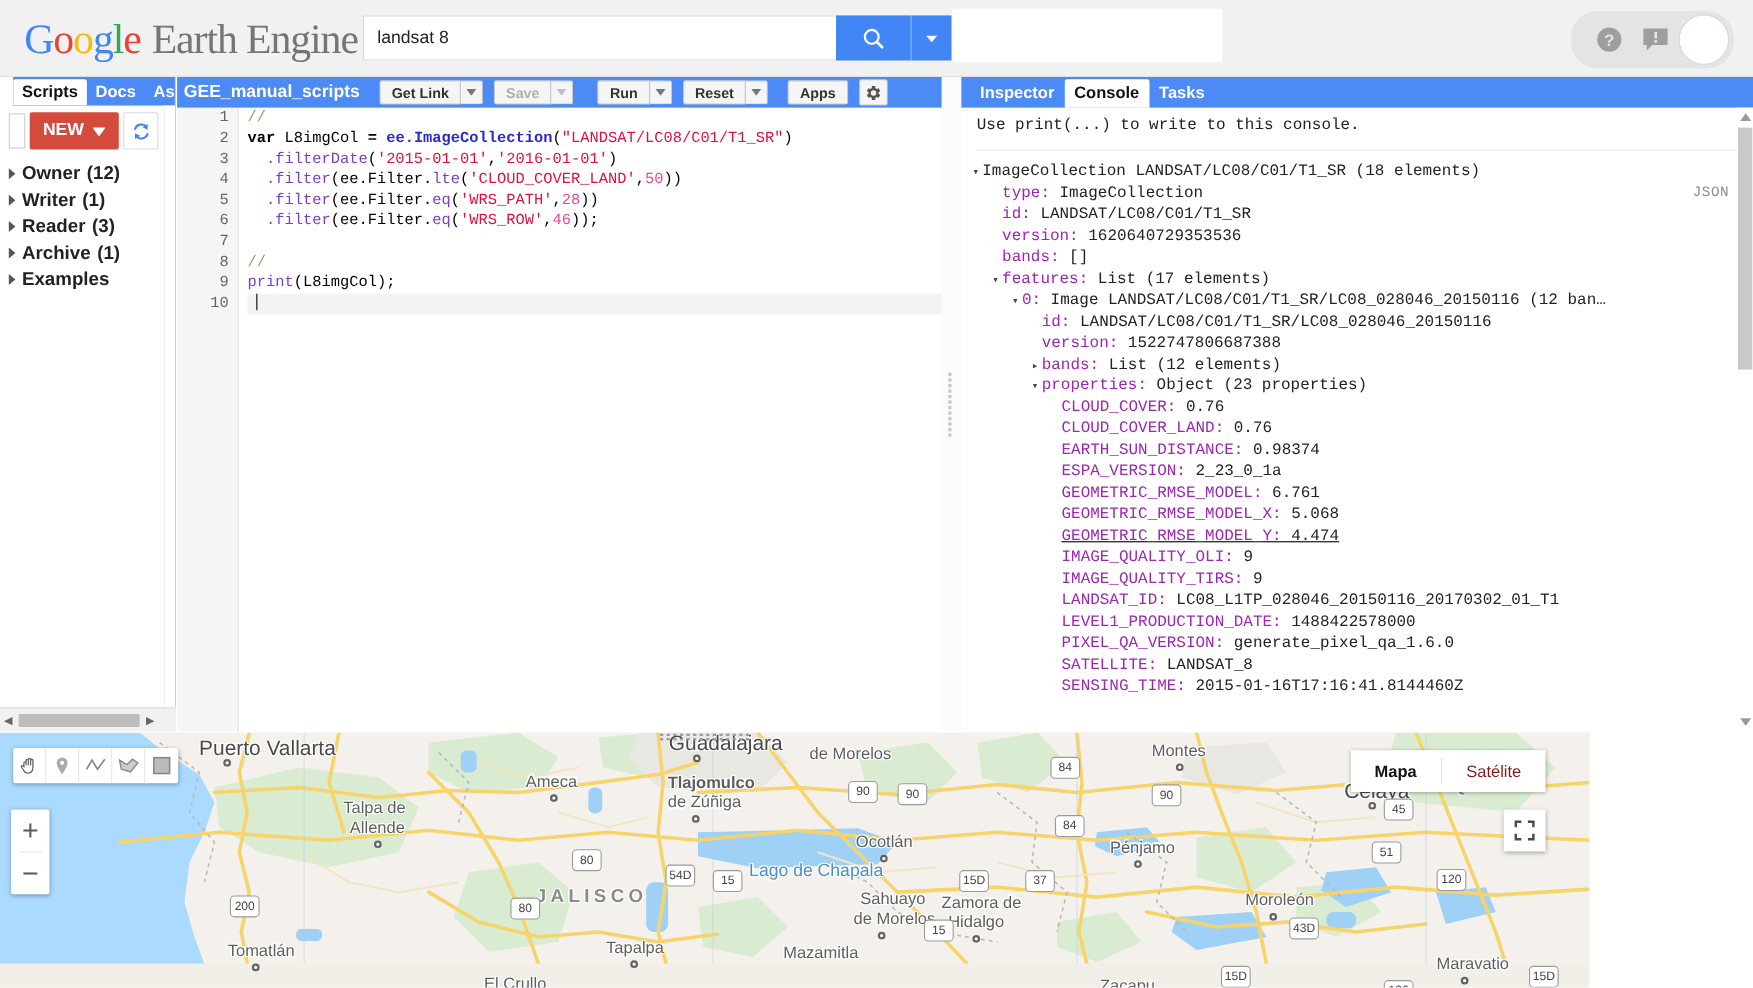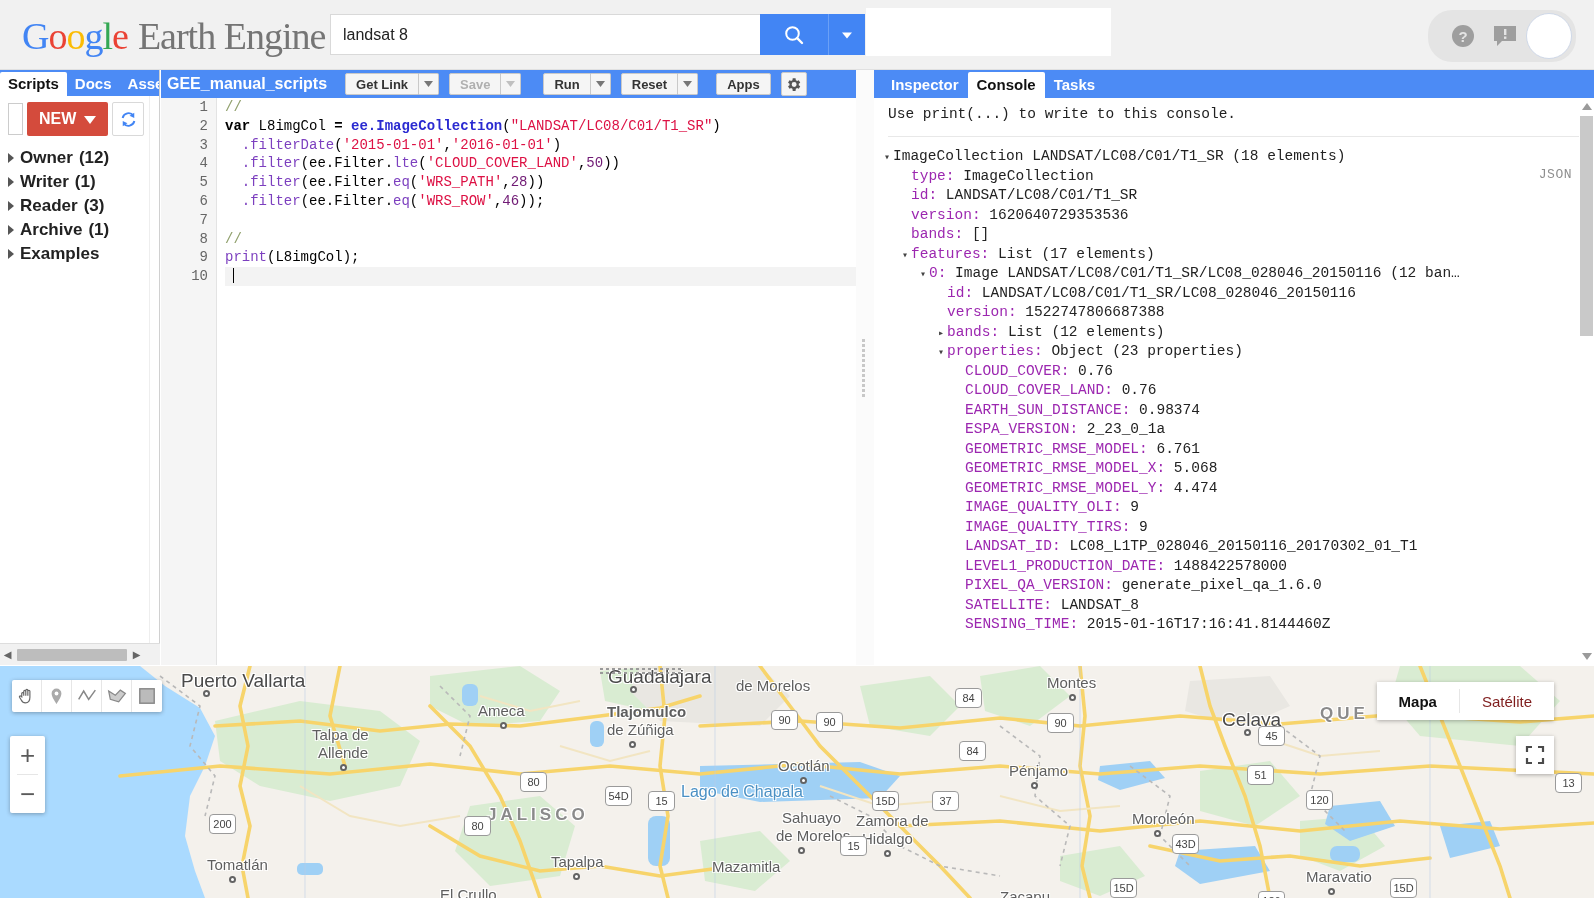--- a/index.html
+++ b/index.html
@@ -70,20 +70,21 @@
   }
 
   
   #sidebar {
     position: absolute; left: 0; top: 70px; width: 160px; height: 595px;
     background: #fff; border-right: 1px solid #d0d0d0;
   }
   #side-tabs {
     height: 26px; background: #4c8bf5; display: flex; align-items: flex-end;
     overflow: hidden;
+    margin-left: 12px;
   }
   .stab {
     font-size: 15px; font-weight: bold; color: #fff;
     padding: 3px 8px 4px 8px; cursor: pointer; white-space: nowrap;
   }
   .stab.active { background: #fff; color: #111; border-radius: 2px 2px 0 0; }
 
   #side-toolbar {
     display: flex; align-items: center; padding: 6px 4px 4px 8px; gap: 4px;
   }
@@ -173,21 +174,21 @@
     font-family: "Liberation Mono", monospace; font-size: 14px;
     color: #000; padding-left: 8px; white-space: pre;
   }
   .cline { height: 18.8px; line-height: 18.8px; }
   .cline.cur { background: #f3f3f3; }
   .tk-com { color: #8f9f6b; }
   .tk-kw  { color: #000; font-weight: bold; }
   .tk-var { color: #000; }
   .tk-fn  { color: #2a2ad1; font-weight: bold; }
   .tk-str { color: #d14; }
-  .tk-num { color: #701a75; }
+  .tk-num { color: #ec4899; }
   .tk-meth{ color: #7c3fbf; }
   .tk-pn  { color: #000; }
   #ed-vscroll {
     position: absolute; right: 0; top: 28px; width: 12px; bottom: 0;
     background: #fff;
   }
 
   
   #vresizer {
     position: absolute; left: 856px; top: 70px; width: 18px; height: 595px;
@@ -245,21 +246,21 @@
   }
   .sc-arrow-up { top: 5px; border-bottom: 7px solid #9a9a9a; }
   .sc-arrow-dn { bottom: 5px; border-top: 7px solid #9a9a9a; }
   #cons-fade {
     position:absolute; left:0; right:15px; bottom:0; height: 12px;
     background: linear-gradient(to bottom, rgba(255,255,255,0), #fff 70%);
   }
 
   
   #map {
-    position: absolute; left: 0; top: 666px; width: 1594px; height: 232px;
+    position: absolute; left: 0; top: 666px; width: 1445px; height: 232px;
     overflow: hidden; background: #f2efe9;
   }
   #map-canvas { position:absolute; inset:0; }
 
   #draw-tools {
     position: absolute; left: 12px; top: 14px; height: 32px;
     background: #fff; border-radius: 2px; display: flex;
     box-shadow: 0 1px 4px rgba(0,0,0,.3);
   }
   .dtool {
@@ -530,21 +531,21 @@
             <div class="crow" style="padding-left: 54px;"><span class="tri"> </span><span class="k-key">id:</span><span class="k-val"> LANDSAT/LC08/C01/T1_SR/LC08_028046_20150116</span></div>
             <div class="crow" style="padding-left: 54px;"><span class="tri"> </span><span class="k-key">version:</span><span class="k-val"> 1522747806687388</span></div>
             <div class="crow" style="padding-left: 54px;"><span class="tri">▸</span><span class="k-key">bands:</span><span class="k-val"> List (12 elements)</span></div>
             <div class="crow" style="padding-left: 54px;"><span class="tri">▾</span><span class="k-key">properties:</span><span class="k-val"> Object (23 properties)</span></div>
             <div class="crow" style="padding-left: 72px;"><span class="tri"> </span><span class="k-key">CLOUD_COVER:</span><span class="k-val"> 0.76</span></div>
             <div class="crow" style="padding-left: 72px;"><span class="tri"> </span><span class="k-key">CLOUD_COVER_LAND:</span><span class="k-val"> 0.76</span></div>
             <div class="crow" style="padding-left: 72px;"><span class="tri"> </span><span class="k-key">EARTH_SUN_DISTANCE:</span><span class="k-val"> 0.98374</span></div>
             <div class="crow" style="padding-left: 72px;"><span class="tri"> </span><span class="k-key">ESPA_VERSION:</span><span class="k-val"> 2_23_0_1a</span></div>
             <div class="crow" style="padding-left: 72px;"><span class="tri"> </span><span class="k-key">GEOMETRIC_RMSE_MODEL:</span><span class="k-val"> 6.761</span></div>
             <div class="crow" style="padding-left: 72px;"><span class="tri"> </span><span class="k-key">GEOMETRIC_RMSE_MODEL_X:</span><span class="k-val"> 5.068</span></div>
-            <div class="crow" style="padding-left: 72px;"><span class="tri"> </span><span class="k-key">GEOMETRIC_RMSE_MODEL_Y:</span><span class="k-val"> 4.474</span></div>
+            <div class="crow" style="padding-left: 72px; text-decoration: underline;"><span class="tri"> </span><span class="k-key">GEOMETRIC_RMSE_MODEL_Y:</span><span class="k-val"> 4.474</span></div>
             <div class="crow" style="padding-left: 72px;"><span class="tri"> </span><span class="k-key">IMAGE_QUALITY_OLI:</span><span class="k-val"> 9</span></div>
             <div class="crow" style="padding-left: 72px;"><span class="tri"> </span><span class="k-key">IMAGE_QUALITY_TIRS:</span><span class="k-val"> 9</span></div>
             <div class="crow" style="padding-left: 72px;"><span class="tri"> </span><span class="k-key">LANDSAT_ID:</span><span class="k-val"> LC08_L1TP_028046_20150116_20170302_01_T1</span></div>
             <div class="crow" style="padding-left: 72px;"><span class="tri"> </span><span class="k-key">LEVEL1_PRODUCTION_DATE:</span><span class="k-val"> 1488422578000</span></div>
             <div class="crow" style="padding-left: 72px;"><span class="tri"> </span><span class="k-key">PIXEL_QA_VERSION:</span><span class="k-val"> generate_pixel_qa_1.6.0</span></div>
             <div class="crow" style="padding-left: 72px;"><span class="tri"> </span><span class="k-key">SATELLITE:</span><span class="k-val"> LANDSAT_8</span></div>
             <div class="crow" style="padding-left: 72px;"><span class="tri"> </span><span class="k-key">SENSING_TIME:</span><span class="k-val"> 2015-01-16T17:16:41.8144460Z</span></div>
           </div>
       </div>
       <div id="cons-fade"></div>

